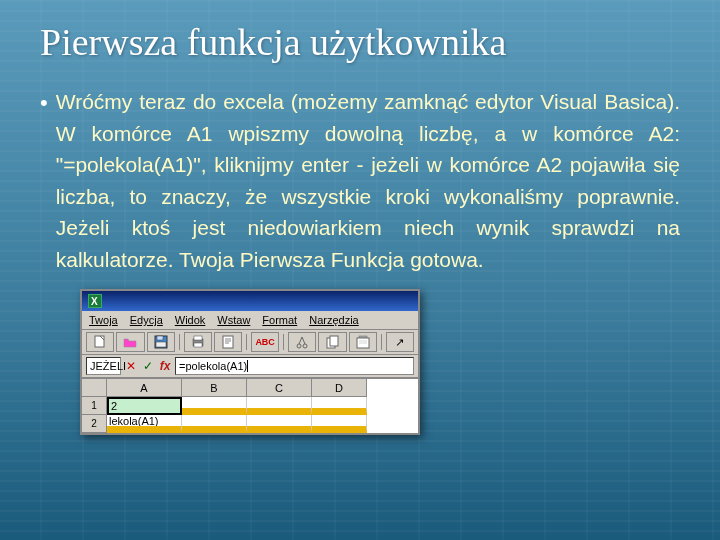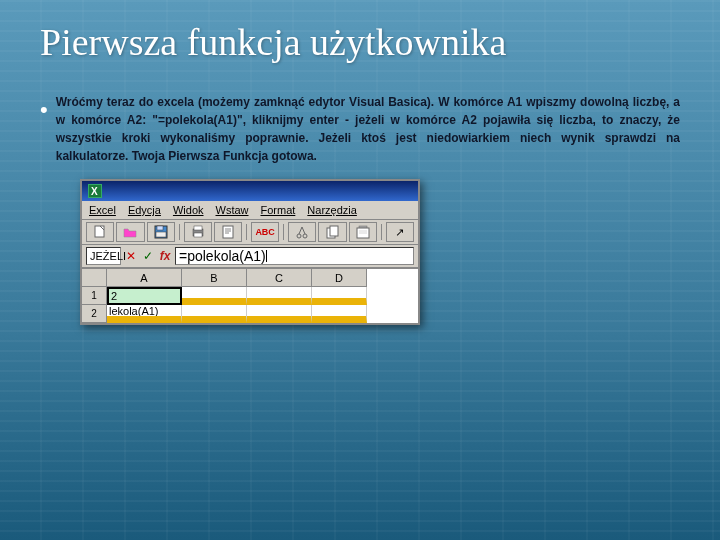--- a/index.html
+++ b/index.html
@@ -51,45 +51,44 @@
       position: relative;
       z-index: 10;
       padding: 20px 40px;
     }
 
     .slide-title {
       font-size: 38px;
       font-weight: normal;
       color: white;
       text-shadow: 1px 1px 3px rgba(0,0,0,0.3);
-      margin-bottom: 29px;
+      margin-bottom: 22px;
       font-family: 'Times New Roman', serif;
     }
 
     .bullet-section {
       display: flex;
       align-items: flex-start;
       gap: 8px;
     }
 
     .bullet-dot {
       color: white;
       font-size: 22px;
       line-height: 1.4;
       flex-shrink: 0;
       margin-top: 2px;
     }
 
     .bullet-text {
-      color: #0f172a;
-      font-size: 12px;
+      color: #fef9c3;
+      font-size: 21px;
       line-height: 1.5;
       text-align: justify;
       font-family: Arial, sans-serif;
-      font-weight: bold;
     }
 
     
     .excel-container {
       margin-top: 14px;
       margin-left: 40px;
       width: 340px;
       border: 2px solid #888;
       background: #d4d0c8;
       box-shadow: 3px 3px 8px rgba(0,0,0,0.5);
@@ -206,21 +205,21 @@
       color: #b91c1c;
       font-style: italic;
       font-weight: bold;
     }
 
     .formula-input {
       flex: 1;
       height: 18px;
       border: 1px inset #888;
       background: white;
-      font-size: 14px;
+      font-size: 11px;
       font-family: 'Tahoma', sans-serif;
       padding: 1px 3px;
       display: flex;
       align-items: center;
     }
 
     .formula-cursor {
       display: inline-block;
       width: 1px;
       height: 12px;
@@ -312,21 +311,21 @@
     <div class="excel-titlebar">
       <div class="excel-titlebar-icon">
         <svg width="12" height="12" viewBox="0 0 12 12">
           <rect width="12" height="12" fill="#1a7a3a"></rect>
           <text x="2" y="10" font-size="10" fill="white" font-weight="bold">X</text>
         </svg>
       </div>
     </div>
 
     <div class="excel-menubar">
-      <span class="excel-menu-item underline">Excel</span>
+      <span class="excel-menu-item underline">Twoja</span>
       <span class="excel-menu-item underline">Edycja</span>
       <span class="excel-menu-item underline">Widok</span>
       <span class="excel-menu-item underline">Wstaw</span>
       <span class="excel-menu-item underline">Format</span>
       <span class="excel-menu-item underline">Narzędzia</span>
     </div>
 
     <div class="excel-toolbar">
       <div class="toolbar-btn">
         <svg width="14" height="14" viewBox="0 0 14 14">

